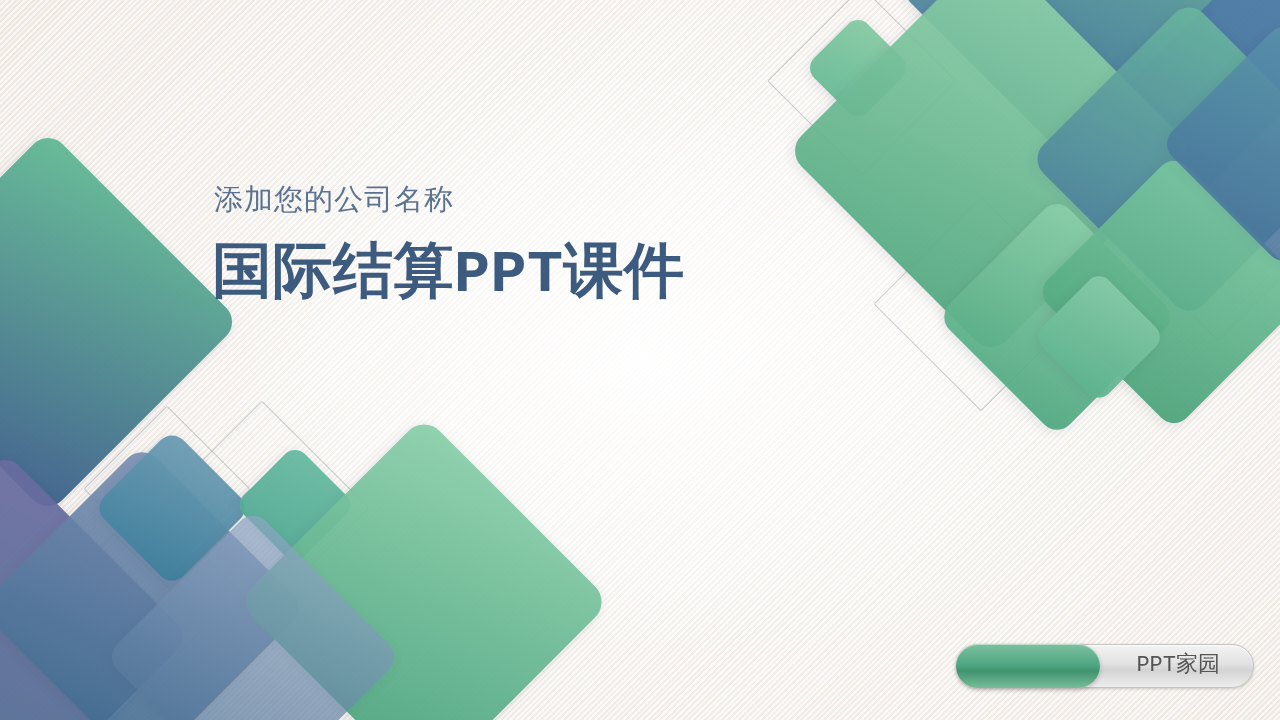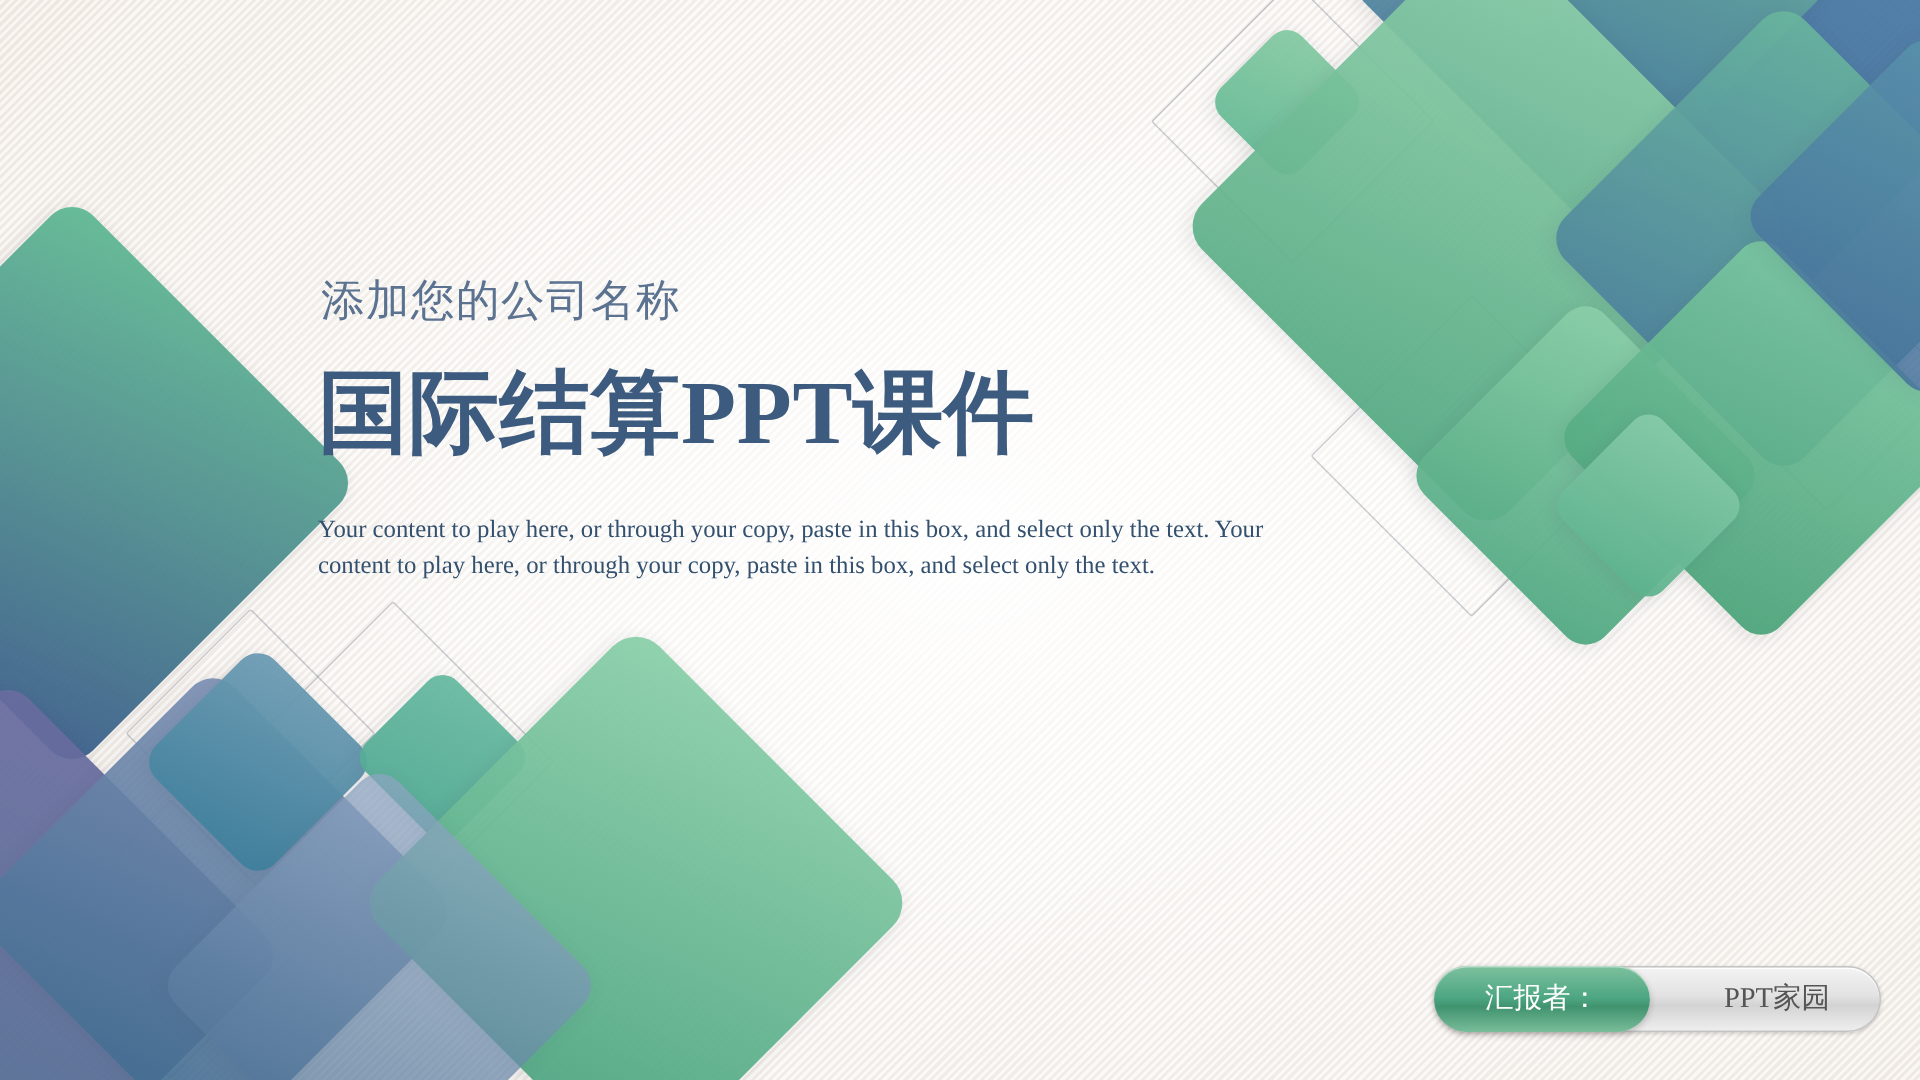--- a/index.html
+++ b/index.html
@@ -5,21 +5,21 @@
   html, body {
     margin: 0;
     padding: 0;
     background: #ffffff;
   }
   #slide {
     position: relative;
     width: 1280px;
     height: 720px;
     overflow: hidden;
-    font-family: Liberation Serif, serif;
+    font-family: Liberation Mono, monospace;
     background: #fbf9f7;
   }
 
   
   .bg-base {
     position: absolute;
     inset: 0;
     background:
       radial-gradient(ellipse 820px 560px at 56% 46%, #fdfdfc 0%, #fbfaf8 46%, #f4efe9 100%);
   }
@@ -108,21 +108,21 @@
     border: 1px solid #c3c3c3;
     box-sizing: border-box;
     box-shadow: 0 1px 3px rgba(0,0,0,0.18), inset 0 1px 0 rgba(255,255,255,0.9);
   }
   .badge-gray-label {
     position: absolute;
     right: 34px;
     top: 0;
     height: 56px;
     line-height: 44px;
-    font-size: 19px;
+    font-size: 22px;
     color: #555555;
     white-space: nowrap;
   }
   .badge-green {
     position: absolute;
     left: 0; top: 0;
     width: 144px;
     height: 44px;
     border-radius: 22px;
     background: linear-gradient(180deg, #7ec19e 0%, #4da682 48%, #41936f 62%, #79bd9a 100%);
@@ -172,23 +172,21 @@
       <div class="dia" style="left: 26px; top: 492px; width: 232px; height: 232px; border-radius: 20px; opacity: 0.9; background: linear-gradient(160deg, rgb(124, 143, 180) 0%, rgb(63, 107, 143) 100%);"></div>
       <div class="dia" style="left: 116px; top: 452px; width: 112px; height: 112px; border-radius: 16px; opacity: 0.94; background: linear-gradient(160deg, rgb(109, 156, 179) 0%, rgb(61, 127, 156) 100%);"></div>
       <div class="dia" style="left: 252px; top: 462px; width: 86px; height: 86px; border-radius: 14px; opacity: 0.95; background: linear-gradient(160deg, rgb(105, 187, 162) 0%, rgb(79, 168, 146) 100%);"></div>
       <div class="dia" style="left: 292px; top: 470px; width: 264px; height: 264px; border-radius: 22px; opacity: 0.94; background: linear-gradient(160deg, rgb(140, 208, 171) 0%, rgb(74, 163, 127) 100%);"></div>
       <div class="dia" style="left: 148px; top: 552px; width: 210px; height: 210px; border-radius: 18px; opacity: 0.72; background: linear-gradient(160deg, rgb(143, 166, 196) 0%, rgb(74, 111, 147) 100%);"></div>
     </div>
 
   <div class="text-block">
     <div class="subtitle">添加您的公司名称</div>
     <div class="maintitle">国际结算PPT课件</div>
-    <div class="bodytext">Your content to play here, or through your copy, paste in this box, and select only the text. Your content to play here, or through your copy, paste in this box, and select only the text.</div>
   </div>
 
   <div class="badge">
     <div class="badge-gray"></div>
     <div class="badge-gray-label">PPT家园</div>
     <div class="badge-green"></div>
-    <div class="badge-green-label">汇报者：</div>
   </div>
 
 </div>
 
 </body></html>

